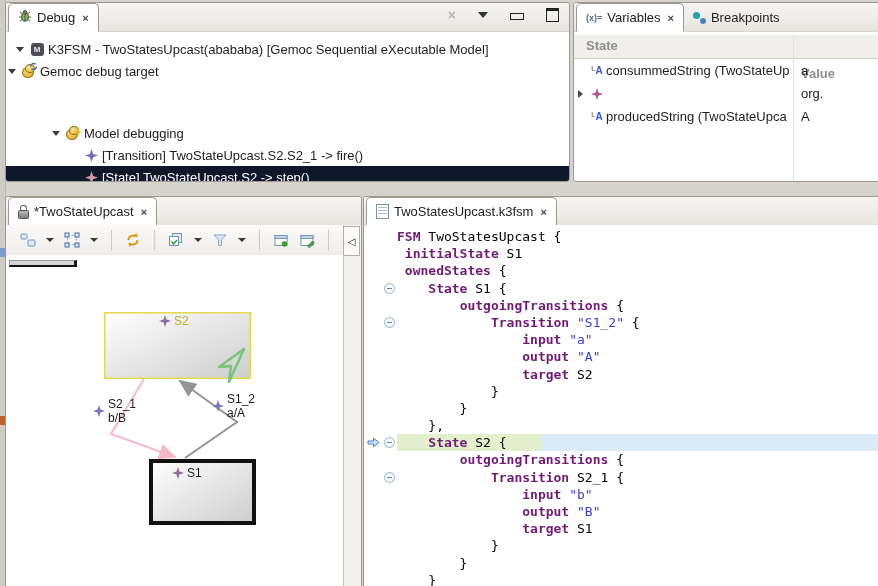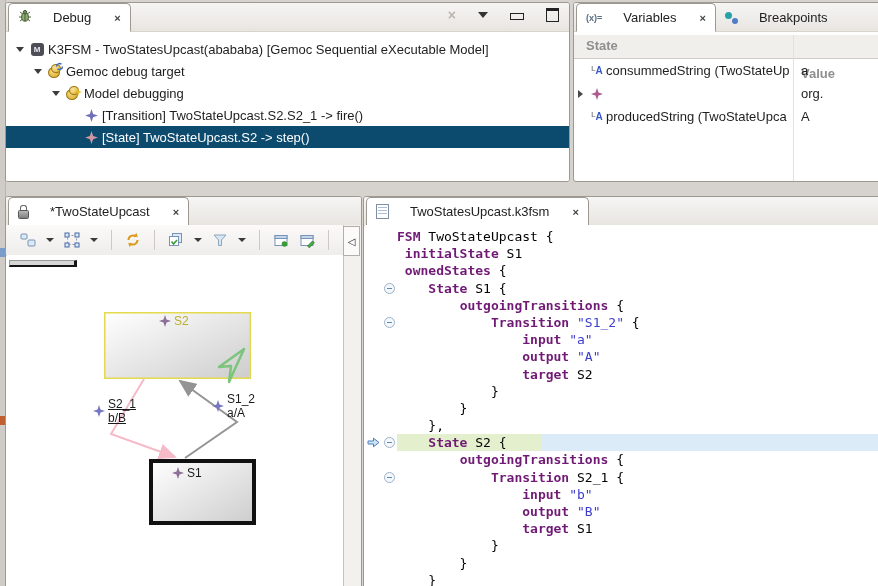--- a/index.html
+++ b/index.html
@@ -5,37 +5,37 @@
   html,body{margin:0;padding:0;}
   body{
     width:878px;height:586px;position:relative;overflow:hidden;
     background:#d6d2cd;font-family:"Liberation Sans",sans-serif;
     -webkit-font-smoothing:antialiased;
   }
   
   .panel{position:absolute;background:#fff;border:1px solid #9d9890;border-radius:3px;overflow:hidden;}
   .tabbar{position:relative;height:28px;background:linear-gradient(#f6f5f3,#e8e5e1);
     border-bottom:1px solid #d7d3cd;display:flex;align-items:flex-end;padding-left:2px;}
-  .tab{position:relative;display:flex;align-items:center;gap:21px;height:27px;padding:0 9px;
+  .tab{position:relative;display:flex;align-items:center;gap:5px;height:27px;padding:0 9px;
     font-size:13px;color:#222;white-space:nowrap;}
   .tab.active{background:#fff;border:1px solid #9d9890;border-bottom:1px solid #fff;
     border-radius:5px 5px 0 0;margin-bottom:-1px;}
   .tab-close{font-size:11px;font-weight:bold;color:#444;margin-left:2px;cursor:pointer;}
   .tab-close::before{content:'×';}
   
   .view-toolbar{position:absolute;right:10px;top:5px;display:flex;align-items:center;gap:22px;}
   .vt-x{color:#b9b6b2;font-weight:bold;font-size:14px;line-height:14px;}
   .vt-x::before{content:'×';}
   .vt-menu{width:0;height:0;border-left:5px solid transparent;border-right:5px solid transparent;border-top:6px solid #333;}
   .vt-min{width:12px;height:5px;border:1.5px solid #222;margin-top:2px;}
   .vt-max{width:11px;height:10px;border:1.5px solid #222;border-top:3.5px solid #222;}
   
   .tree{position:absolute;left:0;right:0;top:30px;bottom:0;background:#fff;padding-top:5px;}
   .trow{display:flex;align-items:center;height:22px;font-size:13px;color:#1e1e1e;white-space:nowrap;}
-  .trow.sel{background:#0c4a6e;color:#fff;}
+  .trow.sel{background:#0f172a;color:#fff;}
   .tw{width:14px;flex:0 0 14px;display:inline-block;position:relative;}
   .tw::before{content:'';position:absolute;left:2px;top:-2px;border-left:4.5px solid transparent;
     border-right:4.5px solid transparent;border-top:5.5px solid #3c3c3c;}
   .trow.sel .tw::before{border-top-color:#fff;}
   .tw.hid::before{display:none;}
   .nic{width:18px;flex:0 0 18px;display:inline-flex;align-items:center;justify-content:center;position:relative;height:16px;}
   .tlabel{padding-left:2px;}
   .eng{display:inline-block;width:13px;height:13px;border-radius:3px;background:#4d4d55;color:#e8e8ee;
     font-size:8px;font-weight:bold;text-align:center;line-height:13px;}
   .coinwrap{position:relative;width:16px;height:16px;display:inline-block;}
@@ -140,34 +140,34 @@
     </div>
   </div>
   <div class="tree">
       <div class="trow" style="padding-left: 8px;">
         <span class="tw"></span>
         <span class="nic">
           <span class="eng">M</span>
         </span>
         <span class="tlabel">K3FSM - TwoStatesUpcast(abababa) [Gemoc Sequential eXecutable Model]</span>
       </div>
-      <div class="trow" style="padding-left: 26px;">
+      <div class="trow" style="">
         <span class="tw"></span>
         <span class="nic">
           <span class="coinwrap">
             <span class="coin"></span>
             <svg class="ov" width="9" height="9" viewBox="0 0 9 9">
               <path d="M1.5 4.5a3 3 0 0 1 5-2.2" fill="none" stroke="#3a6ac0" stroke-width="1.4"></path>
               <path d="M7.5 4.5a3 3 0 0 1-5 2.2" fill="none" stroke="#3a6ac0" stroke-width="1.4"></path>
             </svg>
           </span>
         </span>
         <span class="tlabel">Gemoc debug target</span>
       </div>
-      <div class="trow" style="padding-left: 44px;">
+      <div class="trow" style="padding-left: 44px; margin-top: 40px;">
         <span class="tw"></span>
         <span class="nic">
           <span class="coinwrap">
             <span class="coin"></span>
             <span class="ov"><svg width="8" height="8" viewBox="0 0 12 12">
                 <path d="M6 0L7.5 4.5 12 6 7.5 7.5 6 12 4.5 7.5 0 6 4.5 4.5Z" fill="#e8b820"></path>
               </svg></span>
           </span>
         </span>
         <span class="tlabel">Model debugging</span>
@@ -347,21 +347,21 @@
             <path d="M6 0L7.5 4.5 12 6 7.5 7.5 6 12 4.5 7.5 0 6 4.5 4.5Z" fill="#8d6f97"></path>
           </svg>
           <span style="color:#beae2e">S2</span>
         </div>
         <div class="dlabel" style="left:165px;top:211px;">
           <svg width="12" height="12" viewBox="0 0 12 12">
             <path d="M6 0L7.5 4.5 12 6 7.5 7.5 6 12 4.5 7.5 0 6 4.5 4.5Z" fill="#8d6f97"></path>
           </svg>
           <span style="color:#1a1a1a">S1</span>
         </div>
-        <div class="dlabel" style="left:86px;top:142px;text-decoration:underline;">
+        <div class="dlabel" style="left:86px;top:142px;">
           <svg width="12" height="12" viewBox="0 0 12 12">
             <path d="M6 0L7.5 4.5 12 6 7.5 7.5 6 12 4.5 7.5 0 6 4.5 4.5Z" fill="#7577c1"></path>
           </svg>
           <span class="two">
             <span>S2_1</span>
             <span>b/B</span>
           </span>
         </div>
         <div class="dlabel" style="left:205px;top:137px;">
           <svg width="12" height="12" viewBox="0 0 12 12">
@@ -381,21 +381,21 @@
     <div class="tab active">
       <span class="ficon"></span>
       <span>TwoStatesUpcast.k3fsm</span>
       <span class="tab-close"></span>
     </div>
   </div>
   <div class="codearea">
       <div class="cl">
         <span class="g1"></span>
         <span class="g2"></span>
-        <span class="cl-text"><span class="kw">FSM</span><span class="pl"> TwoStateUpcast {</span></span>
+        <span class="cl-text"><span class="kw">FSM</span><span class="pl"> TwoStatesUpcast {</span></span>
       </div>
       <div class="cl">
         <span class="g1"></span>
         <span class="g2"></span>
         <span class="cl-text"><span class="pl"> </span><span class="kw">initialState</span><span class="pl"> S1</span></span>
       </div>
       <div class="cl">
         <span class="g1"></span>
         <span class="g2"></span>
         <span class="cl-text"><span class="pl"> </span><span class="kw">ownedStates</span><span class="pl"> {</span></span>

